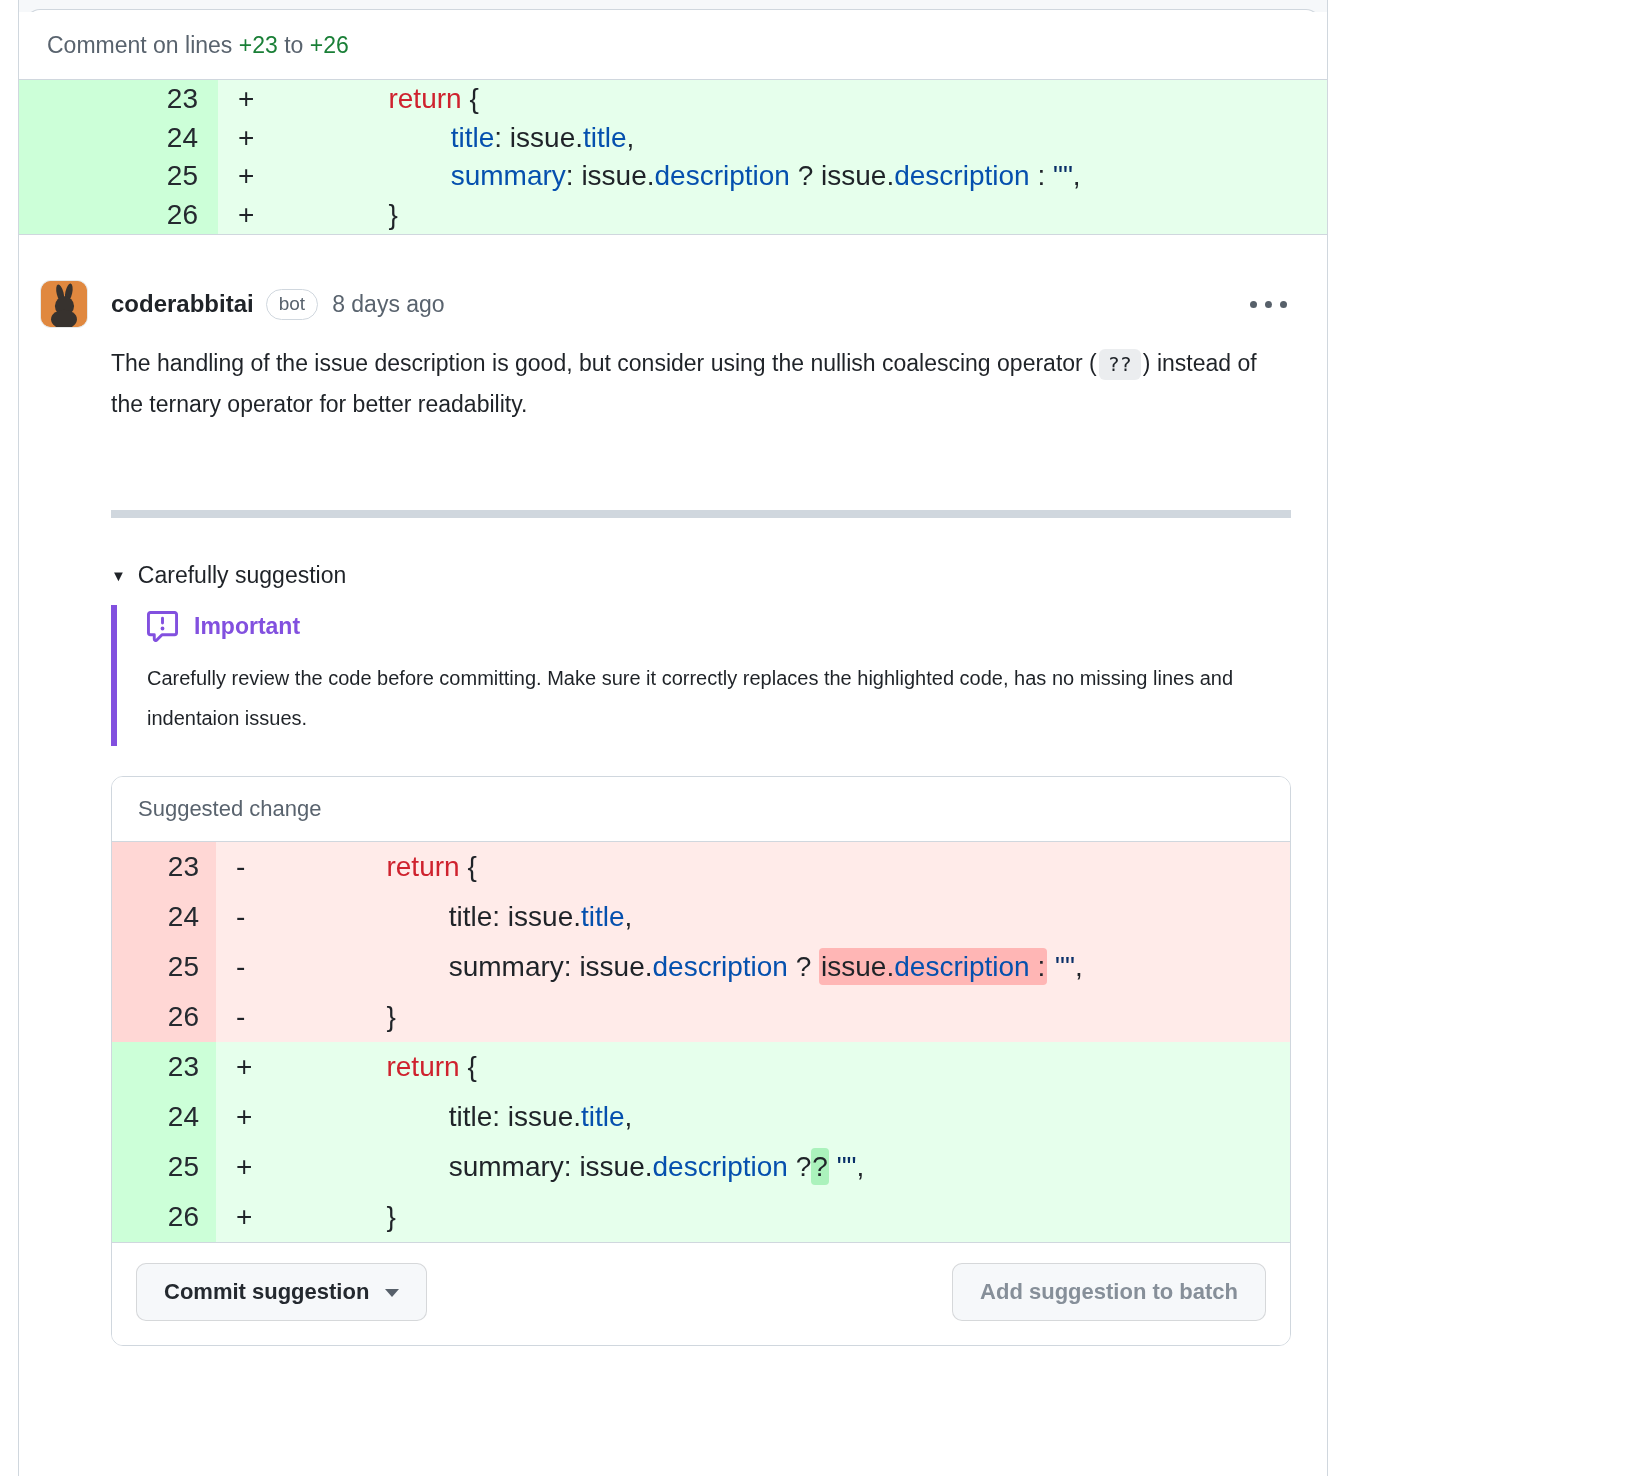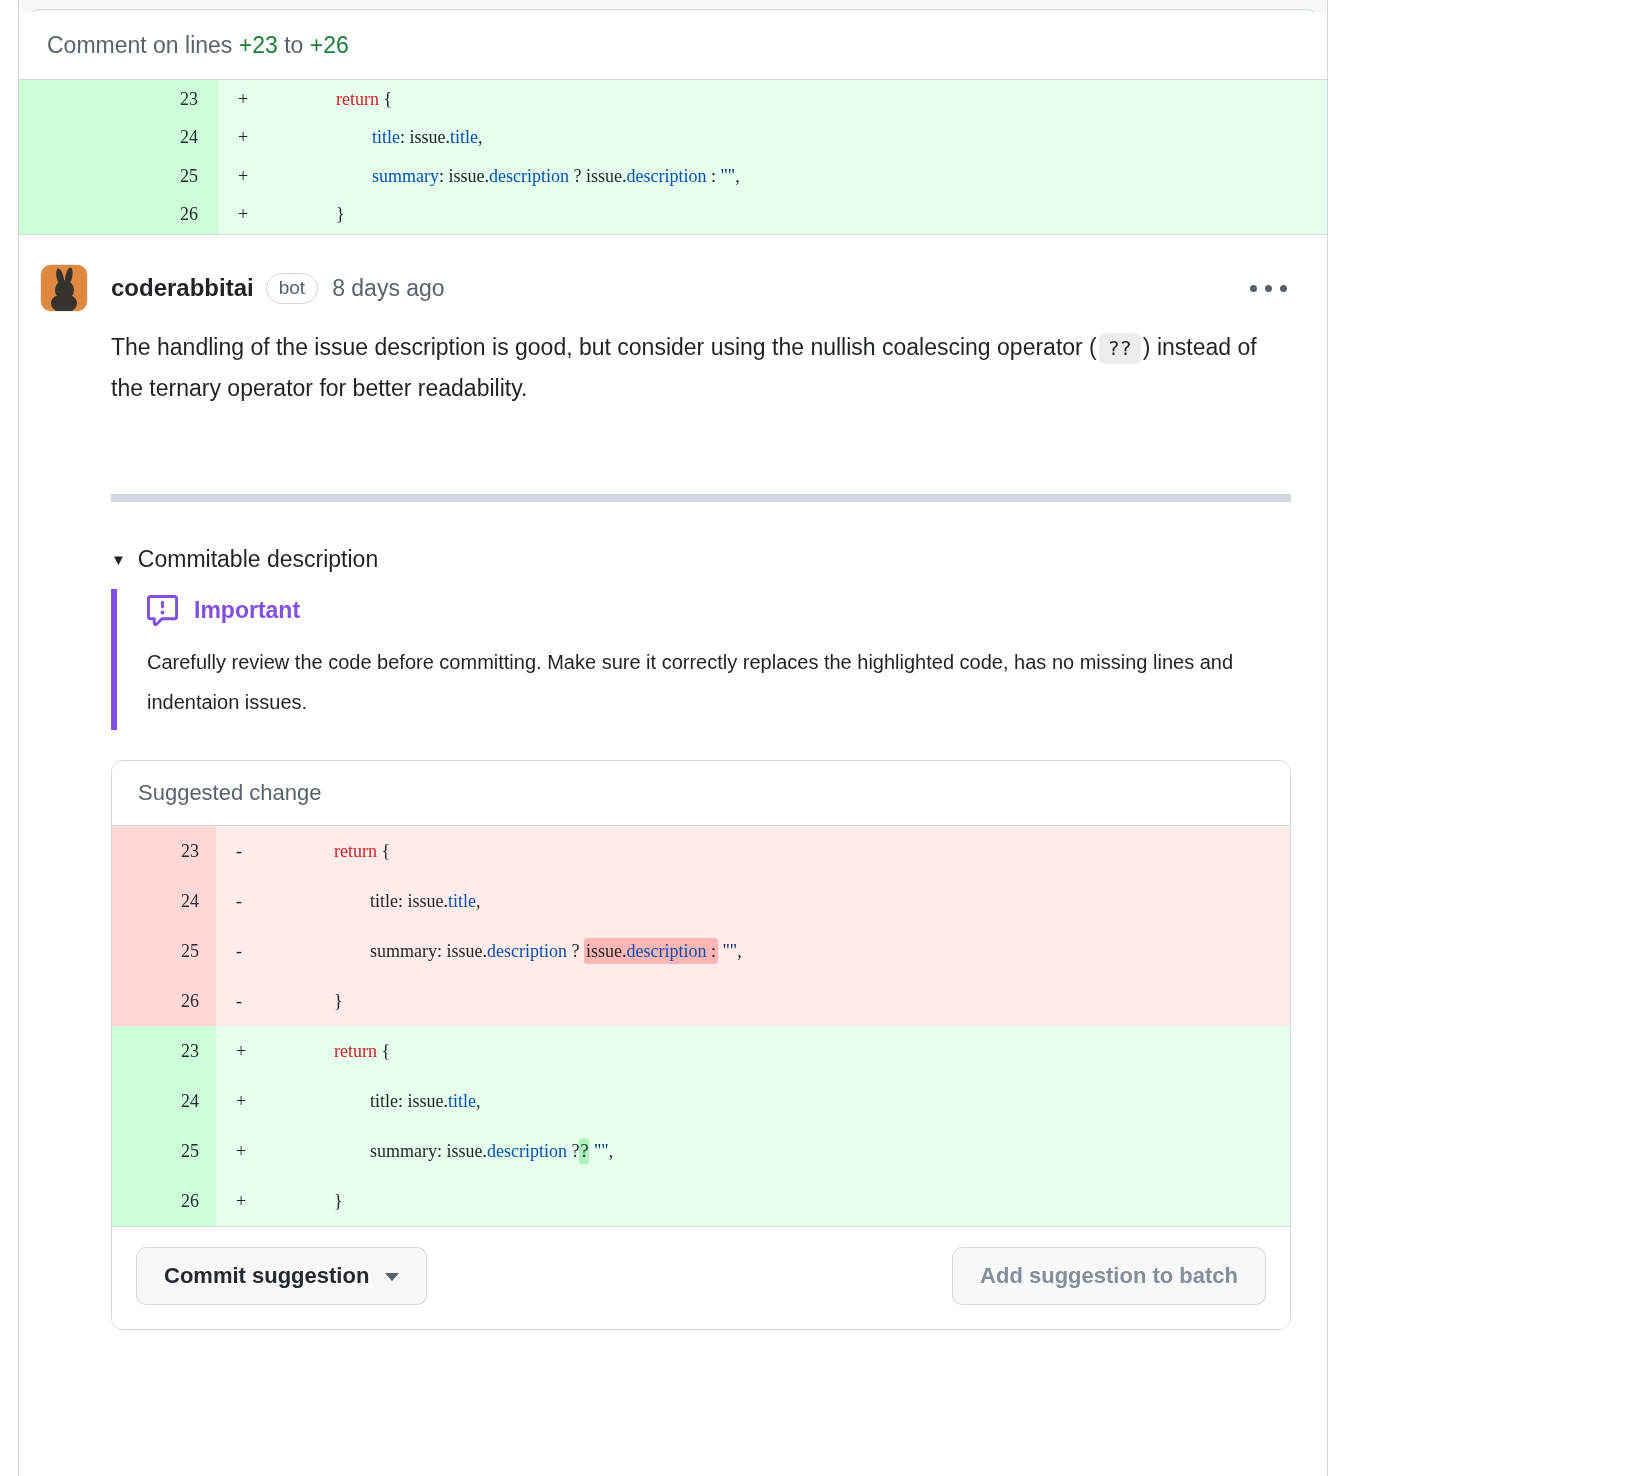--- a/index.html
+++ b/index.html
@@ -26,21 +26,21 @@
   }
   .comment-lines-row {
     position:relative; background:#fff;
     padding:20px 28px 20px 28px;
     font-size:23px; color:#59636e;
     border-bottom:1px solid #d0d7de;
   }
   .comment-lines-row .ln-green { color:#1a7f37; }
 
   
-  .diff { font-family:Liberation Serif, serif; font-size:18px; }
+  .diff { font-family:Liberation Sans, sans-serif; font-size:28px; }
   .diff-row { display:flex; align-items:center; height:38.5px; }
   .diff-row .gut {
     flex:0 0 199px; height:100%;
     display:flex; align-items:center; justify-content:flex-end;
     padding-right:20px; color:#24292f; cursor:pointer;
   }
   .diff-row .sign { flex:0 0 26px; margin-left:20px; }
   .diff-row .code { white-space:pre; }
   .diff-row.add { background:#e6ffec; }
   .diff-row.add .gut { background:#ccffd8; }
@@ -48,21 +48,21 @@
   .diff-row.del .gut { background:#ffd7d5; }
   .top-diff { border-bottom:1px solid #d0d7de; }
   .c-p { color:#1f2328; }
   .c-k { color:#cf222e; }
   .c-e { color:#0550ae; }
   .c-s { color:#0a3069; }
   .hl-del { background:rgba(255,129,130,.5); border-radius:4px; padding:3px 2px; }
   .hl-add { background:#abf2bc; border-radius:4px; padding:3px 1px; }
 
   
-  .comment { padding:30px 36px 0 22px; }
+  .comment { padding:30px 36px 0 22px;margin-top:16px; }
   .comment-header { display:flex; align-items:center; }
   .avatar {
     width:46px; height:46px; border-radius:10px; background:#e0883f;
     overflow:hidden; flex:0 0 46px; cursor:pointer;
     box-shadow:0 0 0 1px rgba(31,35,40,.1);
   }
   .author { margin-left:24px; font-size:24px; font-weight:700; color:#1f2328; cursor:pointer; }
   .bot-badge {
     margin-left:12px; font-size:19px; color:#59636e;
     border:1px solid #d0d7de; border-radius:999px; padding:3px 12px 4px;
@@ -189,21 +189,21 @@
 
       <p class="body-text">
         <span>The handling of the issue description is good, but consider using the nullish coalescing operator (</span><code class="inline-code">??</code><span>) instead of the ternary operator for better readability.</span>
       </p>
 
 
       <hr class="thick">
 
       <div class="details-summary">
         <span class="tri">▼</span>
-        <span>Commitable description</span>
+        <span>Carefully suggestion</span>
       </div>
 
       <div class="callout">
         <div class="callout-title">
           <svg width="31" height="31" viewBox="0 0 16 16" fill="#8250df">
             <path d="M0 1.75C0 .784.784 0 1.75 0h12.5C15.216 0 16 .784 16 1.75v9.5A1.75 1.75 0 0 1 14.25 13H8.06l-2.573 2.573A1.458 1.458 0 0 1 3 14.543V13H1.75A1.75 1.75 0 0 1 0 11.25Zm1.75-.25a.25.25 0 0 0-.25.25v9.5c0 .138.112.25.25.25h2a.75.75 0 0 1 .75.75v2.19l2.72-2.72a.749.749 0 0 1 .53-.22h6.5a.25.25 0 0 0 .25-.25v-9.5a.25.25 0 0 0-.25-.25Zm7 2.25v2.5a.75.75 0 0 1-1.5 0v-2.5a.75.75 0 0 1 1.5 0ZM9 9a1 1 0 1 1-2 0 1 1 0 0 1 2 0Z"></path>
           </svg>
           <span>Important</span>
         </div>
         <p class="callout-body">Carefully review the code before committing. Make sure it correctly replaces the highlighted code, has no missing lines and indentaion issues.</p>

